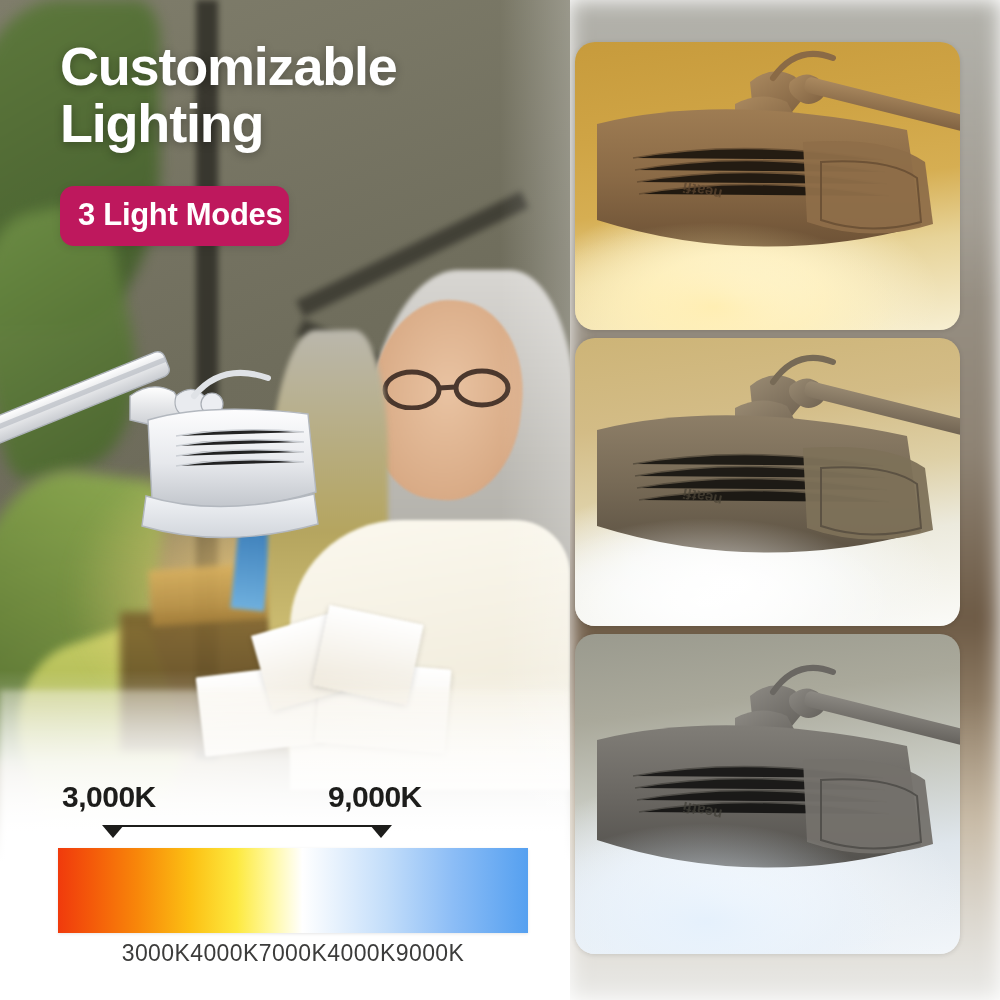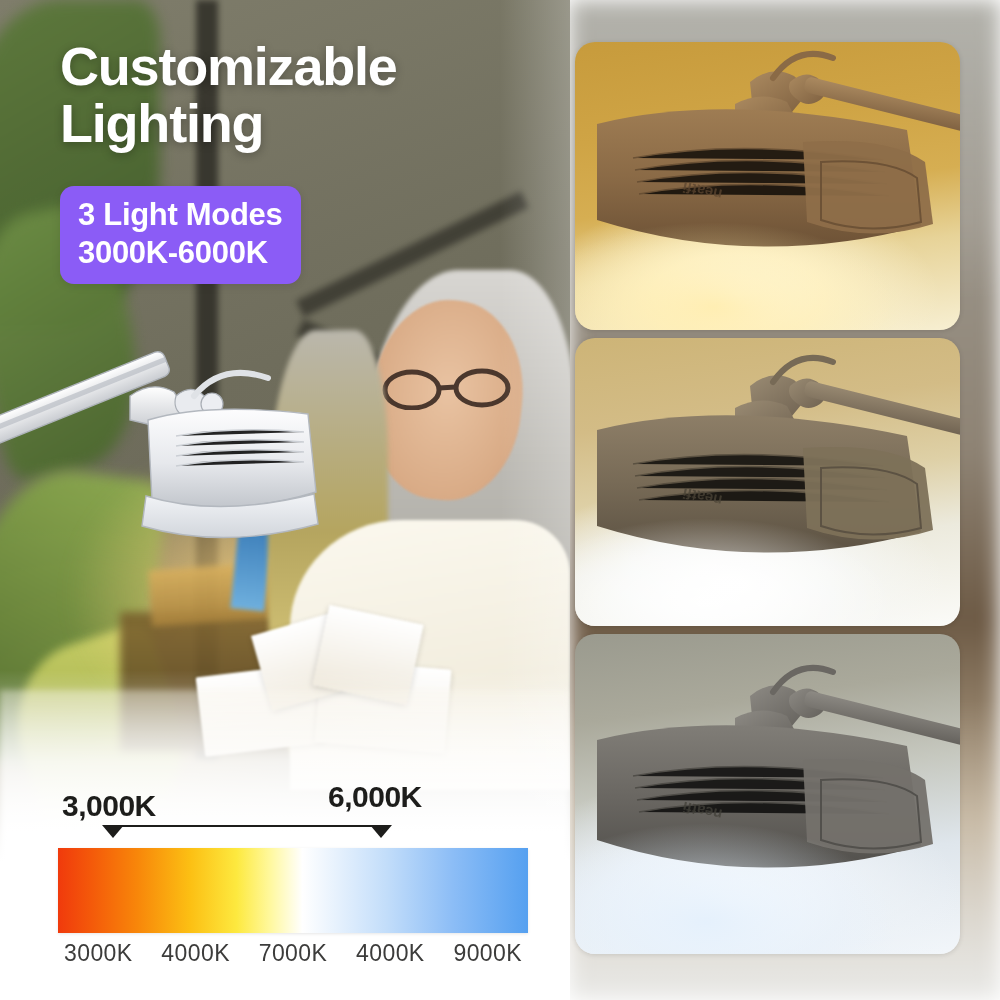--- a/index.html
+++ b/index.html
@@ -111,36 +111,36 @@
   .headline {
     position: absolute; left: 60px; top: 38px; width: 470px;
     color: #ffffff; font-weight: 700; font-size: 54px; line-height: 1.06;
     letter-spacing: -1.2px;
     text-shadow: 0 2px 10px rgba(0,0,0,.30);
   }
   .headline span { display: block; }
 
   .badge {
     position: absolute; left: 60px; top: 186px;
-    background: #8b5cf6; border-radius: 14px;
-    padding: 10px 18px 12px 18px;
+    background: #be185d; border-radius: 14px;
+    padding: 10px 6px 12px 18px;
     color: #ffffff; font-weight: 700; font-size: 31px; line-height: 1.22;
     letter-spacing: -0.3px;
     box-shadow: 0 2px 8px rgba(0,0,0,.10);
   }
   .badge span { display: block; white-space: nowrap; }
 
   
   .kscale { position: absolute; left: 0; top: 780px; width: 570px; height: 215px; }
   .k-end-labels { position: absolute; left: 0; top: 0; width: 570px; height: 40px; }
   .k-end-labels .lab {
     position: absolute; font-weight: 700; font-size: 30px; color: #1d1d1b;
     letter-spacing: -0.5px;
   }
-  .k-lab-lo { left: 62px; top: 0; margin-top: 9px; }
+  .k-lab-lo { left: 62px; top: 0; }
   .k-lab-hi { left: 328px; top: 0; }
   .k-line {
     position: absolute; left: 113px; top: 45px; width: 268px; height: 2px; background: #1d1d1b;
   }
   .k-tri {
     position: absolute; top: 45px; width: 0; height: 0;
     border-left: 11px solid transparent; border-right: 11px solid transparent;
     border-top: 13px solid #1d1d1b;
   }
   .k-tri-lo { left: 102px; }
@@ -148,21 +148,21 @@
   .k-bar {
     position: absolute; left: 58px; top: 68px; width: 470px; height: 85px;
     background: linear-gradient(90deg,
       #f03a0c 0%, #f4590a 7%, #f8870a 17%, #fcbf13 28%,
       #fde93f 38%, #fff89c 45%, #ffffff 52%,
       #e4f0fd 60%, #c2ddfa 70%, #8cbdf6 84%, #55a0f0 100%);
     box-shadow: 0 1px 3px rgba(0,0,0,.10);
   }
   .k-ticks {
     position: absolute; left: 58px; top: 160px; width: 470px;
-    display: flex; justify-content: space-between; padding: 0 6px;
+    display: flex; justify-content: center; padding: 0 6px;
   }
   .k-ticks div {
     font-size: 23px; font-weight: 400; color: #3c3c3b; letter-spacing: .4px;
   }
 
   
   .right-col { position: absolute; left: 570px; top: 0; width: 430px; height: 1000px; overflow: hidden; }
   .right-bg {
     position: absolute; inset: 0;
     background: linear-gradient(180deg,#8b8a80 0%, #9a9489 22%, #8e8374 45%, #6d5a45 62%, #b9a88e 82%, #cfcfca 100%);
@@ -292,27 +292,26 @@
     <div class="pl-fade-right"></div>
   </div>
 
   <div class="headline">
     <span>Customizable</span>
     <span>Lighting</span>
   </div>
 
   <div class="badge">
     <span>3 Light Modes</span>
-    <span>3000K-6000K</span>
   </div>
 
   <div class="kscale">
     <div class="k-end-labels">
       <div class="lab k-lab-lo">3,000K</div>
-      <div class="lab k-lab-hi">6,000K</div>
+      <div class="lab k-lab-hi">9,000K</div>
     </div>
     <div class="k-line"></div>
     <div class="k-tri k-tri-lo"></div>
     <div class="k-tri k-tri-hi"></div>
     <div class="k-bar"></div>
     <div class="k-ticks">
       <div>3000K</div>
       <div>4000K</div>
       <div>7000K</div>
       <div>4000K</div>

